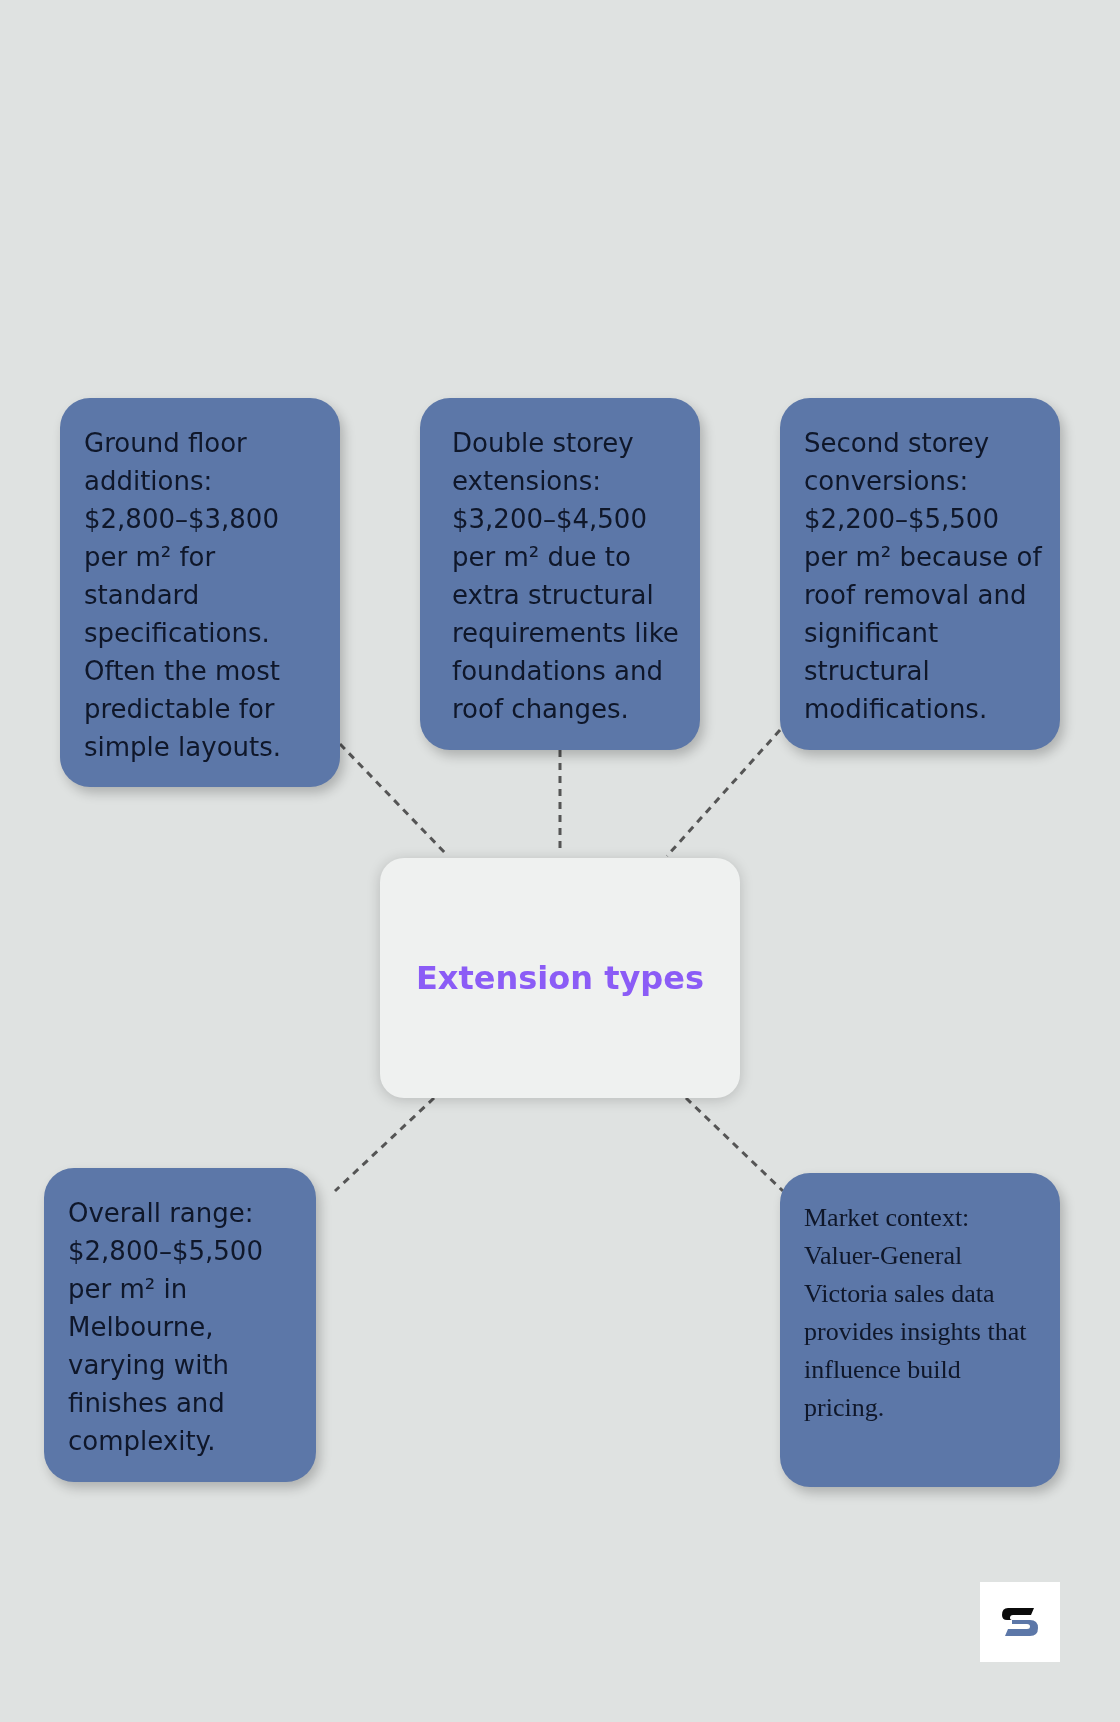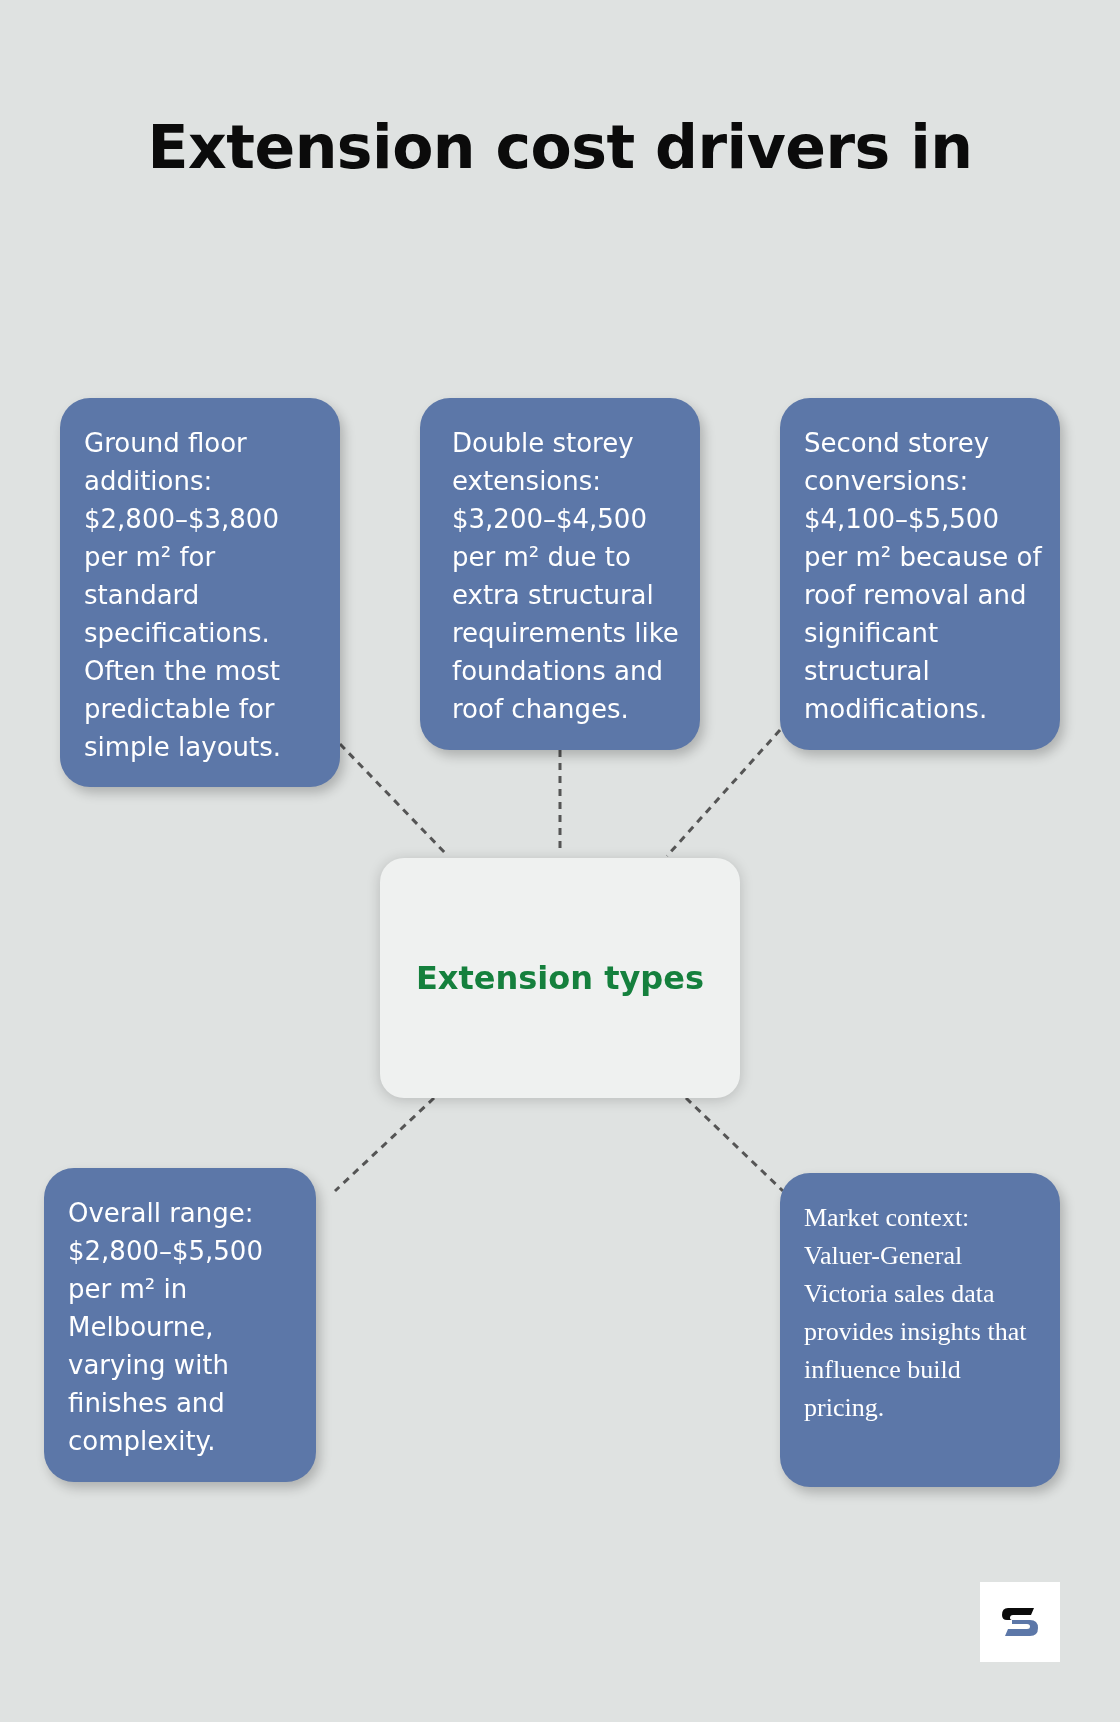--- a/index.html
+++ b/index.html
@@ -20,51 +20,50 @@
     color: #0b0b0b;
     letter-spacing: -0.5px;
   }
   .title span { display: block; }
   svg.connectors { position: absolute; left: 0; top: 0; }
   .card {
     position: absolute;
     background: #5c77a8;
     border-radius: 30px;
     box-shadow: 4px 6px 12px rgba(0,0,0,0.22);
-    color: #ffffff;
+    color: #0f172a;
     box-sizing: border-box;
     padding: 26px 16px 20px 24px;
     font-size: 26px;
     line-height: 38px;
   }
   .center-card {
     position: absolute;
     left: 380px; top: 858px; width: 360px; height: 240px;
     background: #eff1f0;
     border-radius: 24px;
     box-shadow: 0 2px 14px rgba(0,0,0,0.18);
     display: flex; align-items: center; justify-content: center;
   }
   .center-card .label {
     font-weight: bold;
     font-size: 32px;
-    color: #15803d;
+    color: #8b5cf6;
   }
   .logo {
     position: absolute;
     left: 980px; top: 1582px; width: 80px; height: 80px;
     background: #ffffff;
     display: flex; align-items: center; justify-content: center;
   }
 </style>
 </head>
 <body>
 
 <div class="title">
-  <span>Extension cost drivers in</span>
 </div>
 
 <svg class="connectors" width="1120" height="1722">
   <g stroke="#555555" stroke-width="3" stroke-dasharray="7 6" fill="none">
     <line x1="340" y1="744" x2="448" y2="856"></line>
     <line x1="560" y1="750" x2="560" y2="851"></line>
     <line x1="780" y1="730" x2="667" y2="856"></line>
     <line x1="434" y1="1098" x2="335" y2="1191"></line>
     <line x1="686" y1="1098" x2="783" y2="1191"></line>
   </g>
@@ -72,21 +71,21 @@
 
 <div class="card" style="left:60px; top:398px; width:280px; height:389px;">
   <span>Ground floor additions: $2,800–$3,800 per m² for standard specifications. Often the most predictable for simple layouts.</span>
 </div>
 
 <div class="card" style="left:420px; top:398px; width:280px; height:352px;padding-left:32px;">
   <span>Double storey extensions: $3,200–$4,500 per m² due to extra structural requirements like foundations and roof changes.</span>
 </div>
 
 <div class="card" style="left:780px; top:398px; width:280px; height:352px;">
-  <span>Second storey conversions: $4,100–$5,500 per m² because of roof removal and significant structural modifications.</span>
+  <span>Second storey conversions: $2,200–$5,500 per m² because of roof removal and significant structural modifications.</span>
 </div>
 
 <div class="center-card">
   <span class="label">Extension types</span>
 </div>
 
 <div class="card" style="left:44px; top:1168px; width:272px; height:314px;">
   <span>Overall range: $2,800–$5,500 per m² in Melbourne, varying with finishes and complexity.</span>
 </div>
 

